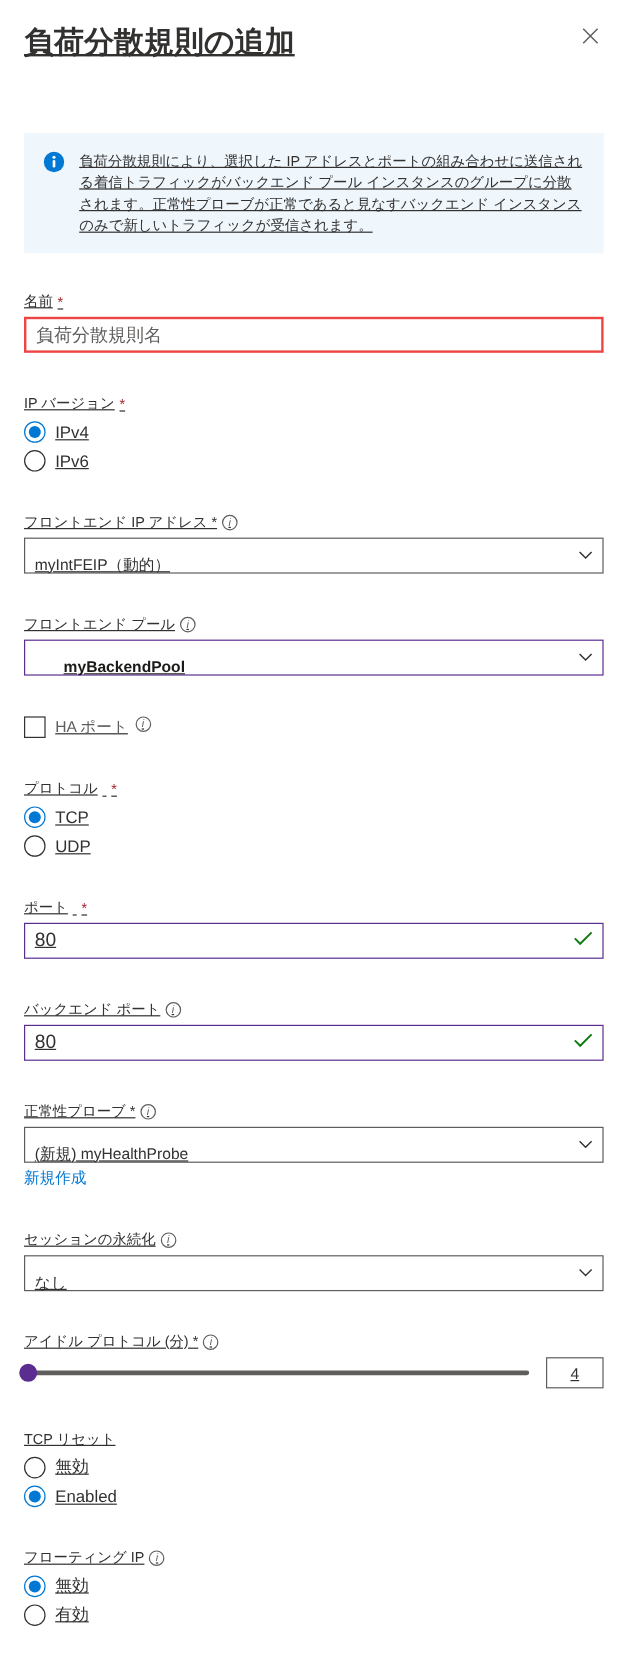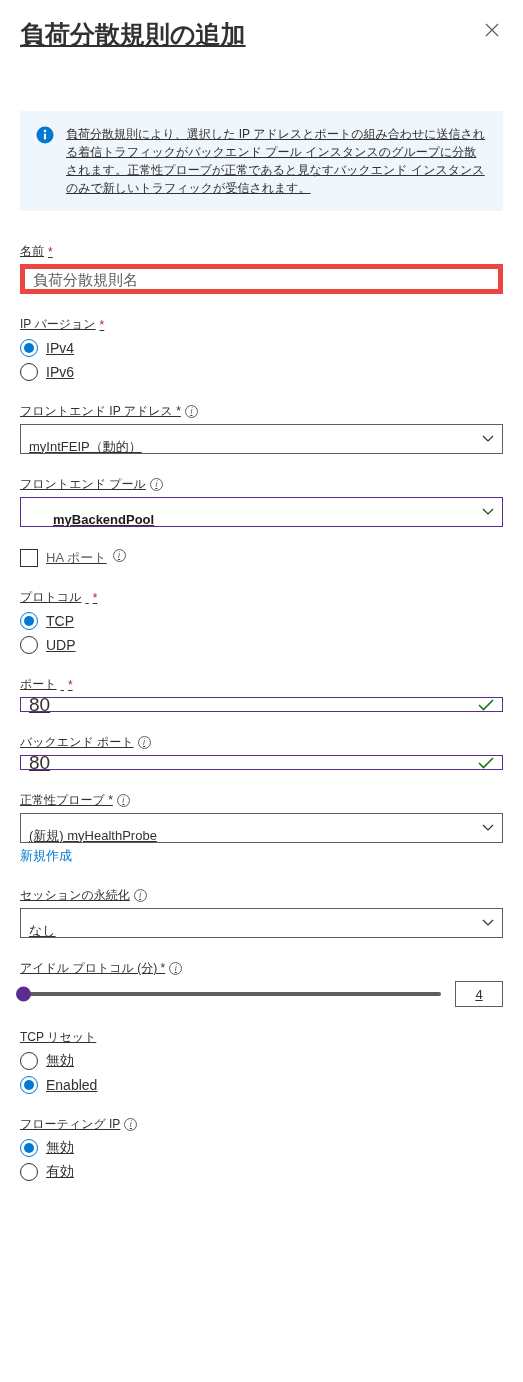--- a/index.html
+++ b/index.html
@@ -44,21 +44,21 @@
     height: 18px;
     flex-shrink: 0;
     margin-top: 1px;
   }
   .infobox .msg {
     font-size: 12px;
     line-height: 1.5;
     color: #323130;
   }
   .form-group {
-    margin-bottom: 22px;
+    margin-bottom: 34px;
   }
   .form-label {
     font-size: 12px;
     color: #323130;
     margin-bottom: 4px;
     display: flex;
     align-items: center;
     gap: 4px;
   }
   .req {
@@ -76,21 +76,21 @@
     color: #605e5c;
     line-height: 1;
     cursor: default;
     font-family: "Segoe UI", sans-serif;
     font-style: italic;
   }
   .info-icon::before { content: "i"; }
   .text-input {
     width: 100%;
     height: 30px;
-    border: 5px solid #ef4444;
+    border: 2px solid #ef4444;
     padding: 3px 8px;
     font-size: 15px;
     font-family: inherit;
     color: #323130;
     background: #fff;
   }
   .text-input::placeholder { color: #605e5c; }
   .select-box {
     width: 100%;
     height: 30px;
@@ -167,24 +167,24 @@
   }
   .checkbox-label {
     font-size: 13px;
     color: #605e5c;
     display: flex;
     align-items: flex-start;
     gap: 6px;
   }
   .input-valid {
     width: 100%;
-    height: 15px;
+    height: 30px;
     border: 1px solid #5c2d91;
     padding: 3px 34px 3px 8px;
-    font-size: 19px;
+    font-size: 16px;
     color: #323130;
     background: #fff;
     display: flex;
     align-items: center;
     position: relative;
   }
   .check-mark {
     position: absolute;
     right: 8px;
     top: 50%;

